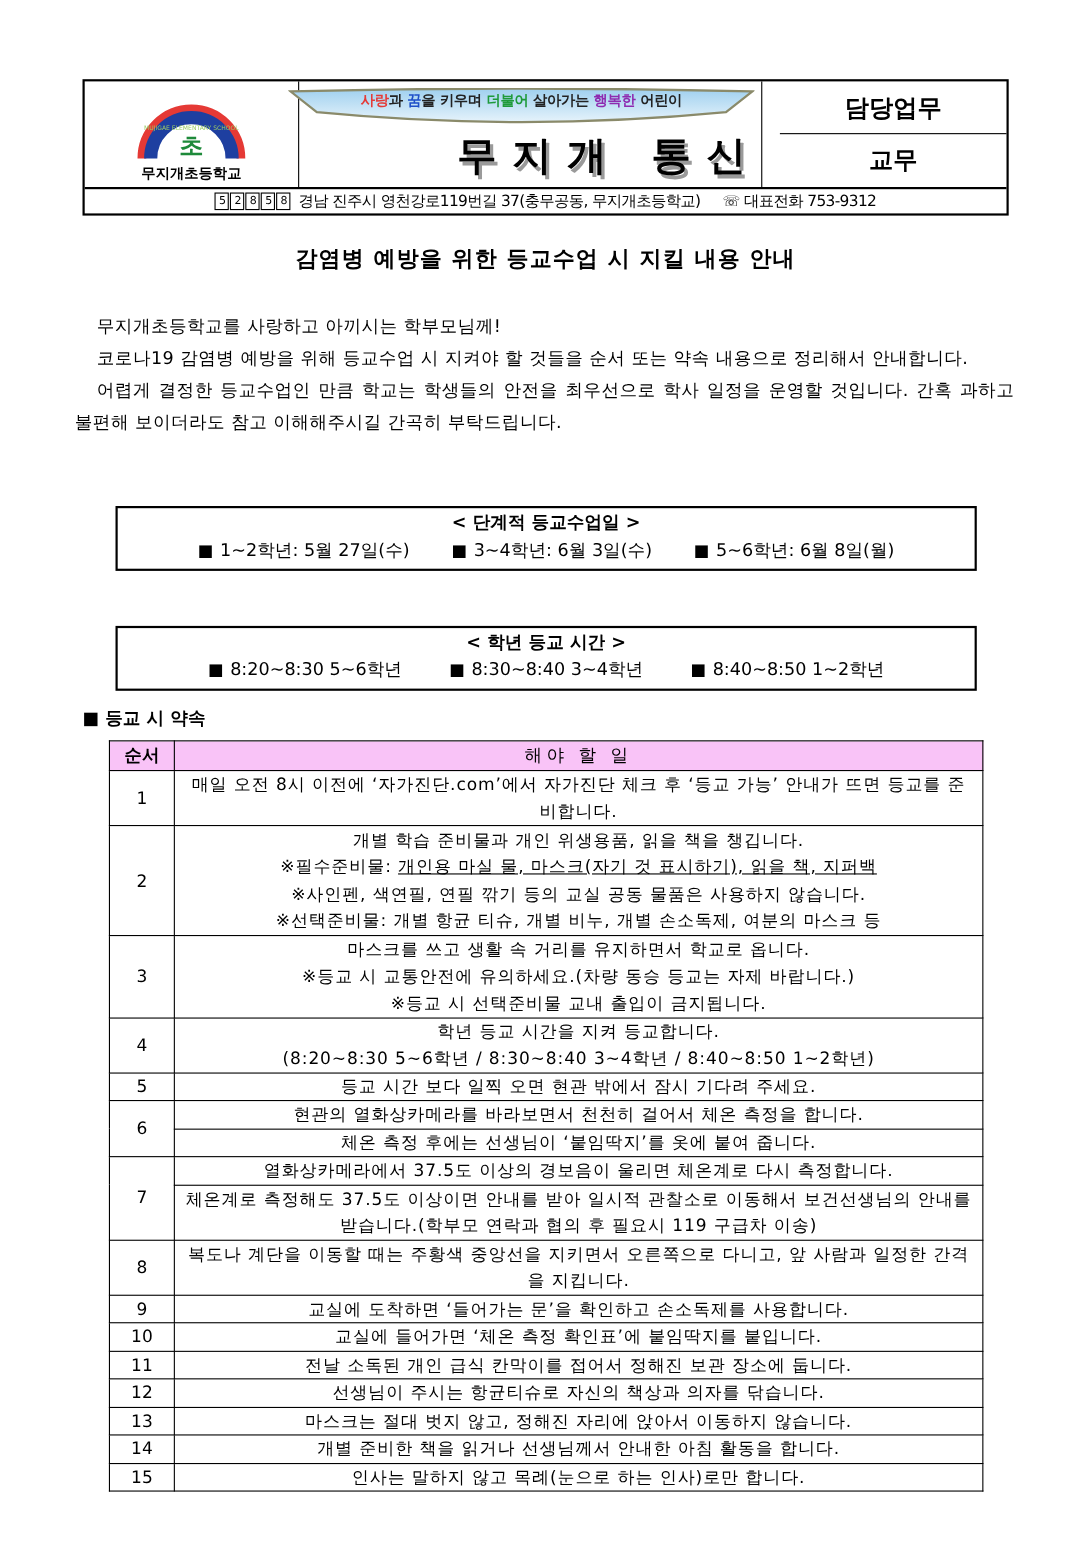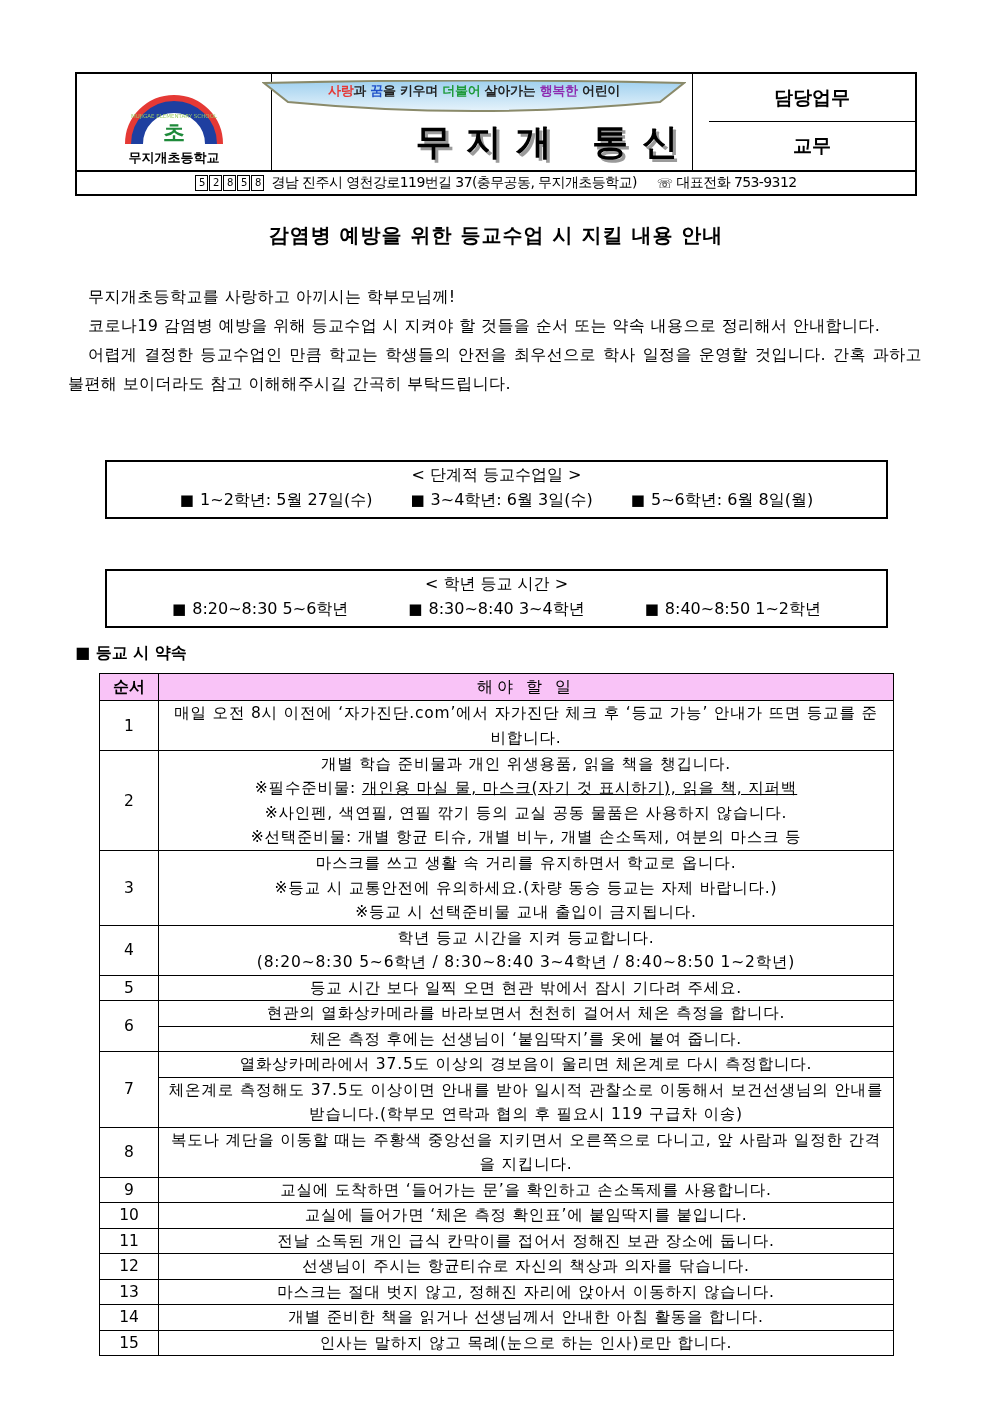--- a/index.html
+++ b/index.html
@@ -11,21 +11,21 @@
   .masthead {
     position: absolute; left: 75px; top: 72px; width: 842px; height: 124px;
     border: 2px solid #000; box-sizing: border-box;
   }
   .mh-top { position: absolute; left: 0; top: 0; right: 0; height: 96px; border-bottom: 2px solid #000; }
   .mh-logo { position: absolute; left: 0; top: 0; width: 194px; height: 96px; border-right: 1px solid #000; }
   .mh-center { position: absolute; left: 179px; top: 0; width: 436px; height: 96px; border-right: 1px solid #000; }
   .mh-right { position: absolute; left: 632px; top: 0; right: 0; height: 96px; }
   .mh-right .cell {
     height: 47px; display: flex; align-items: center; justify-content: center;
-    font-weight: bold; font-size: 19px;
+    font-weight: bold; font-size: 22px;
   }
   .mh-right .cell:first-child { border-bottom: 1px solid #000; }
   .banner {
     position: absolute; left: 6px; top: 6px; width: 424px; height: 36px;
   }
   .banner-text {
     position: absolute; left: 0; right: 0; top: 8px; text-align: center;
     font-size: 13px; font-weight: bold; letter-spacing: -0.3px;
   }
   .title-main {
@@ -56,21 +56,21 @@
     position: absolute; left: 68px; top: 282px; width: 854px;
     font-size: 16px; line-height: 29px; letter-spacing: 0.4px;
   }
   .letter p { margin: 0; text-indent: 20px; text-align: justify; }
 
   
   .info-box {
     position: absolute; left: 105px; width: 783px; border: 2px solid #000;
     box-sizing: border-box; text-align: center;
   }
-  .info-box .box-title { font-weight: normal; font-size: 16px; margin-top: 3px; }
+  .info-box .box-title { font-weight: bold; font-size: 16px; margin-top: 3px; }
   .info-box .box-items {
     display: flex; justify-content: center; gap: 38px; font-size: 16px; margin-top: 4px;
   }
   .info-box .box-items .it { white-space: nowrap; text-align: center; }
   .sq { font-size: 15px; margin-right: 6px; }
   #box1 { top: 460px; height: 59px; }
   #box2 { top: 553px; height: 59px; margin-top: 16px; }
 
   
   .section-head {
@@ -156,21 +156,21 @@
   <div class="box-title">&lt; 단계적 등교수업일 &gt;</div>
   <div class="box-items">
     <span class="it"><span class="sq">■</span><span>1~2학년: 5월 27일(수)</span></span>
     <span class="it"><span class="sq">■</span><span>3~4학년: 6월 3일(수)</span></span>
     <span class="it"><span class="sq">■</span><span>5~6학년: 6월 8일(월)</span></span>
   </div>
 </div>
 
 <div class="info-box" id="box2">
   <div class="box-title">&lt; 학년 등교 시간 &gt;</div>
-  <div class="box-items" style="gap:60px">
+  <div class="box-items" style="gap:43px">
     <span class="it"><span class="sq">■</span><span>8:20~8:30 5~6학년</span></span>
     <span class="it"><span class="sq">■</span><span>8:30~8:40 3~4학년</span></span>
     <span class="it"><span class="sq">■</span><span>8:40~8:50 1~2학년</span></span>
   </div>
 </div>
 
 <div class="section-head">
   <span>■</span>
   <span>등교 시 약속</span>
 </div>

